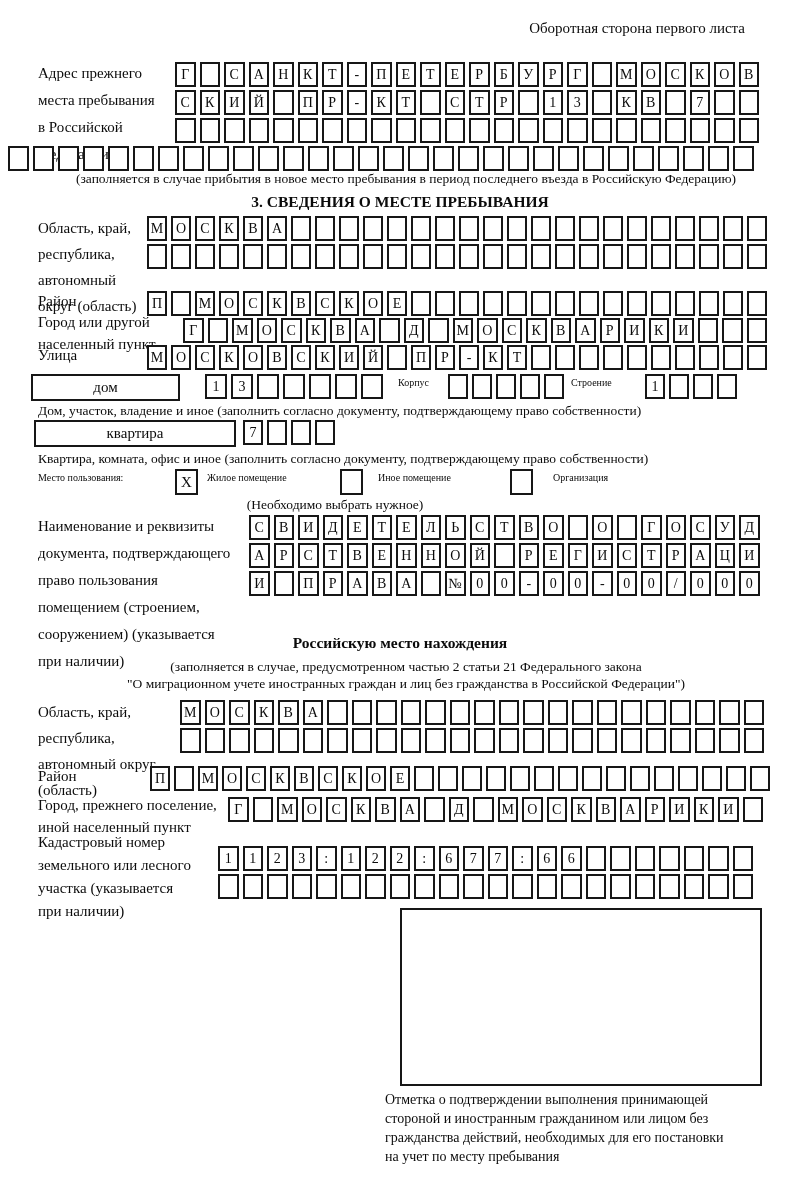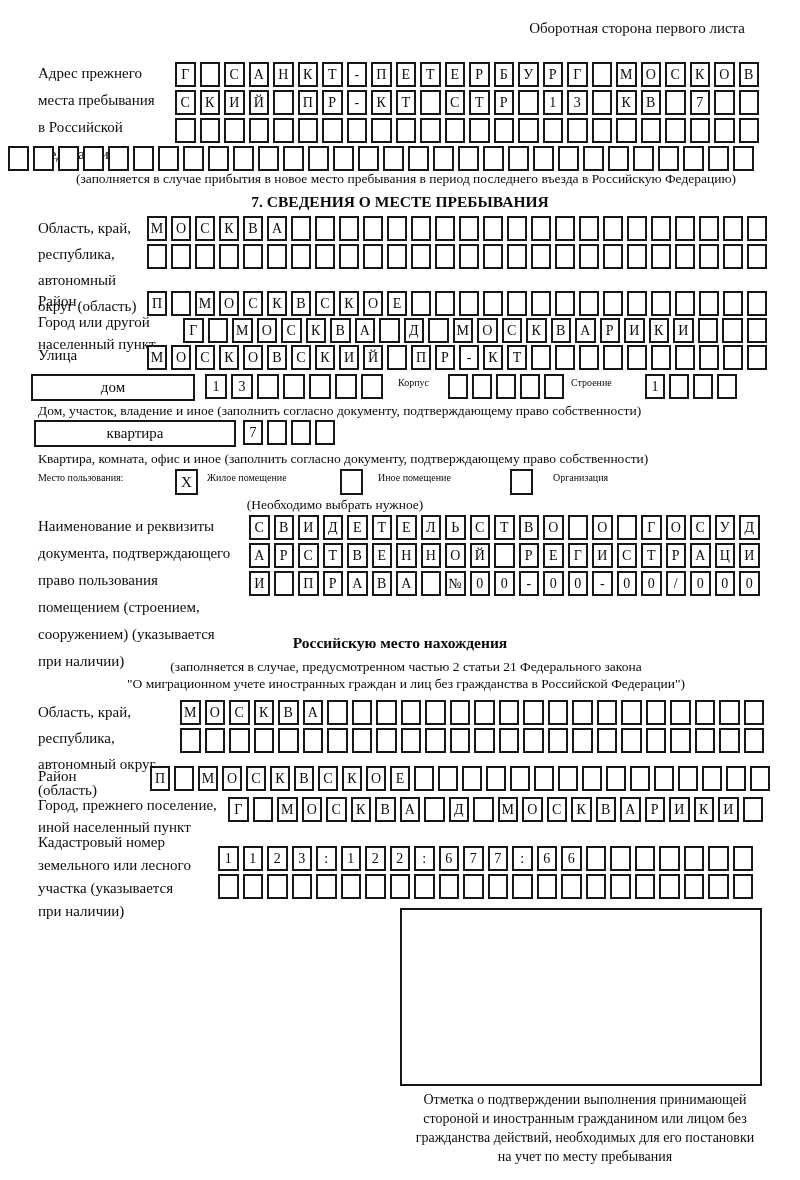--- a/index.html
+++ b/index.html
@@ -28,21 +28,21 @@
   .caption{position:absolute;font-size:13.5px;}
   .centered{left:6px;width:800px;text-align:center;}
   .sechead{position:absolute;left:0;width:800px;text-align:center;font-weight:bold;font-size:15.5px;}
   .inlbl{position:absolute;font-size:10px;}
   .stampbox{
     position:absolute;left:400px;top:908px;width:362px;height:178px;
     box-sizing:border-box;border:2px solid #171717;background:#fff;
   }
   .stampcap{
     position:absolute;left:385px;top:1090px;width:400px;
-    font-size:14px;line-height:19px;text-align:center;white-space:pre-line;
+    font-size:14px;line-height:19px;text-align:left;white-space:pre-line;
   }
 </style>
 </head>
 <body>
 
 <div class="title">Оборотная сторона первого листа</div>
 
 <div class="flabel" style="left:38px;top:60px;width:145px;line-height:27px">Адрес прежнего
 места пребывания
 в Российской
@@ -152,21 +152,21 @@
     <div class="cbox"></div>
     <div class="cbox"></div>
     <div class="cbox"></div>
     <div class="cbox"></div>
     <div class="cbox"></div>
     <div class="cbox"></div>
     <div class="cbox"></div>
   </div>
 <div class="caption centered" style="top:171px">(заполняется в случае прибытия в новое место пребывания в период последнего въезда в Российскую Федерацию)</div>
 
-<div class="sechead" style="top:193px">7. СВЕДЕНИЯ О МЕСТЕ ПРЕБЫВАНИЯ</div>
+<div class="sechead" style="top:193px">3. СВЕДЕНИЯ О МЕСТЕ ПРЕБЫВАНИЯ</div>
 
 <div class="flabel" style="left:38px;top:215px;width:112px;line-height:26px">Область, край,
 республика,
 автономный
 округ (область)</div>
 <div class="boxrow" style="left:147px;top:216px">
     <div class="cbox">М</div>
     <div class="cbox">О</div>
     <div class="cbox">С</div>
     <div class="cbox">К</div>
@@ -304,21 +304,21 @@
     <div class="cbox"></div>
     <div class="cbox"></div>
     <div class="cbox"></div>
     <div class="cbox"></div>
     <div class="cbox"></div>
     <div class="cbox"></div>
     <div class="cbox"></div>
     <div class="cbox"></div>
   </div>
 
-<div class="bigbox" style="left:31px;top:374px;width:164px">дом</div>
+<div class="bigbox" style="left:31px;top:374px;width:149px">дом</div>
 <div class="boxrow" style="left:205px;top:374px;--bw:22px">
     <div class="cbox">1</div>
     <div class="cbox">3</div>
     <div class="cbox"></div>
     <div class="cbox"></div>
     <div class="cbox"></div>
     <div class="cbox"></div>
     <div class="cbox"></div>
   </div>
 <div class="inlbl" style="left:398px;top:377px">Корпус</div>

